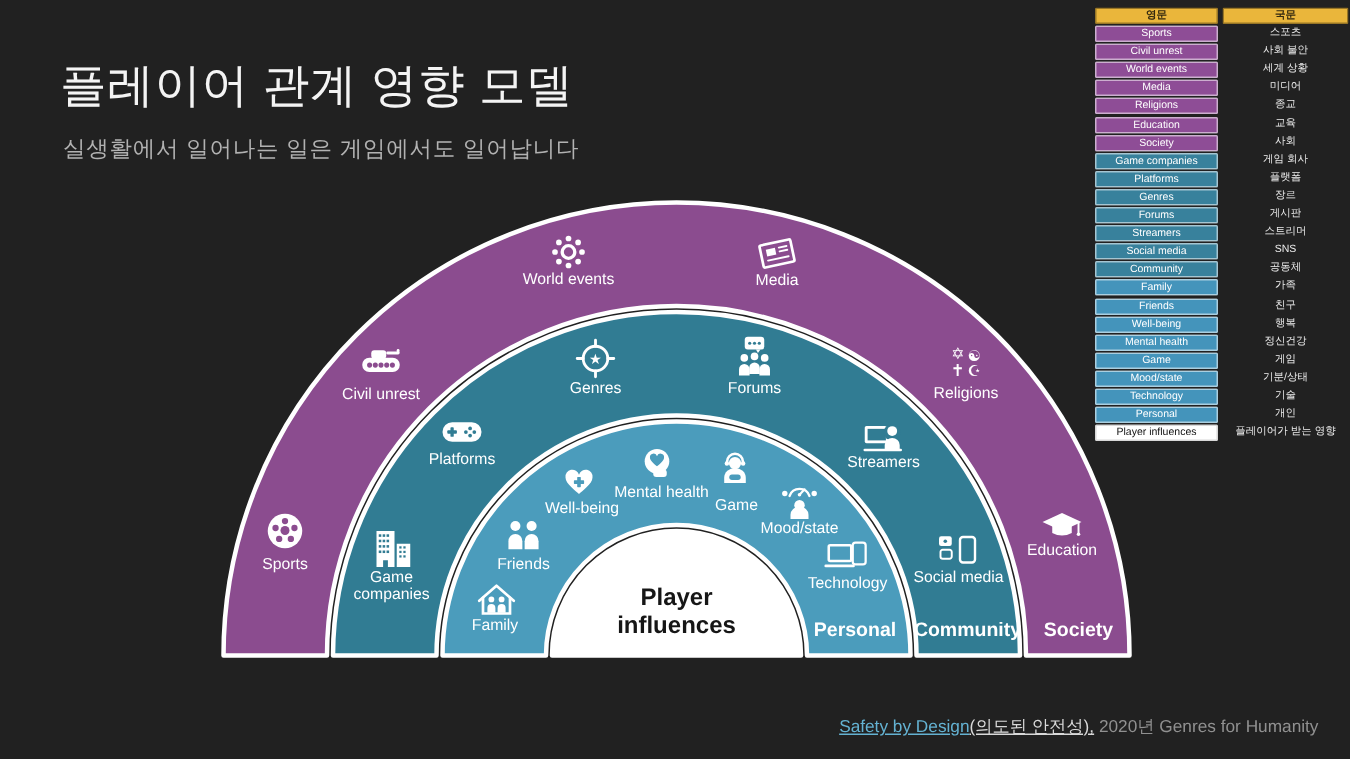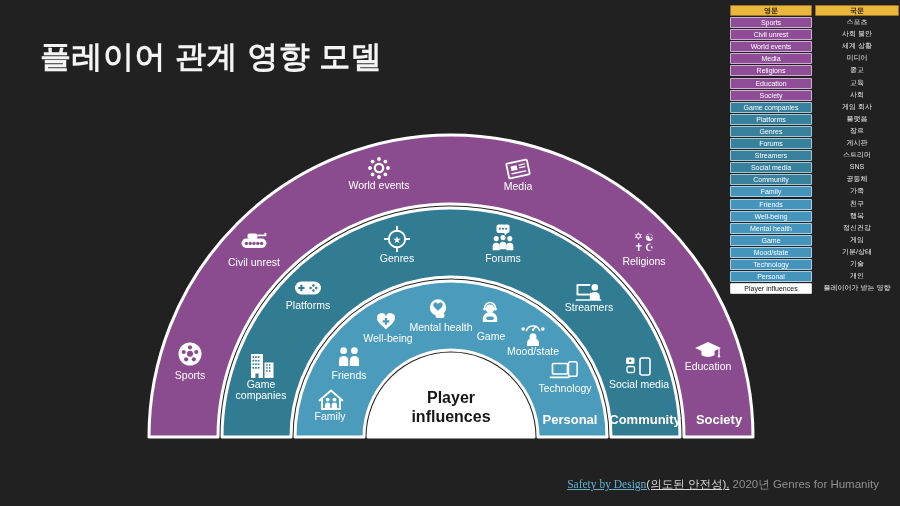--- a/index.html
+++ b/index.html
@@ -1,36 +1,36 @@
 <!DOCTYPE html>
 <html><head>
 <meta charset="utf-8">
 <style>
   html,body{margin:0;padding:0;background:#141414;}
   #stage{position:relative;width:900px;height:506px;background:#212121;overflow:hidden;
          font-family:"Liberation Sans",sans-serif;}
   
   .title{position:absolute;left:40px;top:36px;}
-  .title h1{margin:0;font-size:31px;font-weight:700;color:#f4f4f4;letter-spacing:.5px;}
+  .title h1{margin:0;font-size:31px;font-weight:400;color:#f4f4f4;letter-spacing:.5px;}
   .title p{margin:12px 0 0 2px;font-size:15px;color:#b2b2b2;letter-spacing:.5px;}
   
   .lg{position:absolute;left:730px;top:5px;width:169px;display:grid;
       grid-template-columns:82px 84px;column-gap:3px;row-gap:1.1px;}
   .lg>div{height:11px;line-height:10px;text-align:center;font-size:7px;
           border-radius:1px;box-sizing:border-box;white-space:nowrap;overflow:hidden;}
   .en{color:#fff;border:1px solid rgba(255,255,255,.55);}
   .ko{color:#ececec;}
   .c1{background:#8e4d96;}
   .c2{background:#38819c;}
   .c3{background:#4494bb;}
   .c4{background:#ffffff;color:#111;border:1px solid #d8d8d8;}
   .h{background:#eab63b;color:#33290f;font-weight:bold;border:1px solid rgba(0,0,0,.35);}
   
   .footer{position:absolute;top:477px;right:21px;font-size:11.5px;color:#909090;white-space:nowrap;}
-  .footer .lnk{color:#64b2d2;text-decoration:underline;cursor:pointer;font-family:Liberation Serif, serif;}
+  .footer .lnk{color:#64b2d2;text-decoration:underline;cursor:pointer;}
   .footer .mid{color:#d9d9d9;text-decoration:underline;}
   
   svg{position:absolute;left:0;top:0;}
   svg text{font-family:"Liberation Sans",sans-serif;}
   .ring{stroke:#fff;stroke-width:3;stroke-linejoin:round;}
   .rS{fill:#8b4c8f;} .rC{fill:#317c93;} .rP{fill:#4b9cbc;}
   .kS{fill:#8b4c8f;} .kC{fill:#317c93;} .kP{fill:#4b9cbc;}
   .wh{fill:#ffffff;}
   .lbl{font-size:10.5px;fill:#fff;text-anchor:middle;}
   .rlbl{font-size:13px;font-weight:bold;fill:#fff;text-anchor:middle;}
@@ -287,20 +287,21 @@
         <rect class="st" x="-11.5" y="-7.5" width="15" height="10.5" rx="1" stroke-width="1.7"></rect>
         <path class="st" d="M-13.5 6.3 H5" stroke-width="1.8"></path>
         <rect class="kP" x="4.5" y="-9.3" width="8.6" height="14.6" rx="1.8" stroke="#fff" stroke-width="1.5"></rect>
       </g>
       <text class="lbl" x="1" y="21">Technology</text>
     </g>
   </svg>
 
   <div class="title">
     <h1>플레이어 관계 영향 모델</h1>
+    <p>실생활에서 일어나는 일은 게임에서도 일어납니다</p>
   </div>
 
   <div class="lg">
     <div class="h">영문</div>
     <div class="h">국문</div>
     <div class="en c1">Sports</div>
       <div class="ko">스포츠</div>
     <div class="en c1">Civil unrest</div>
       <div class="ko">사회 불안</div>
     <div class="en c1">World events</div>

